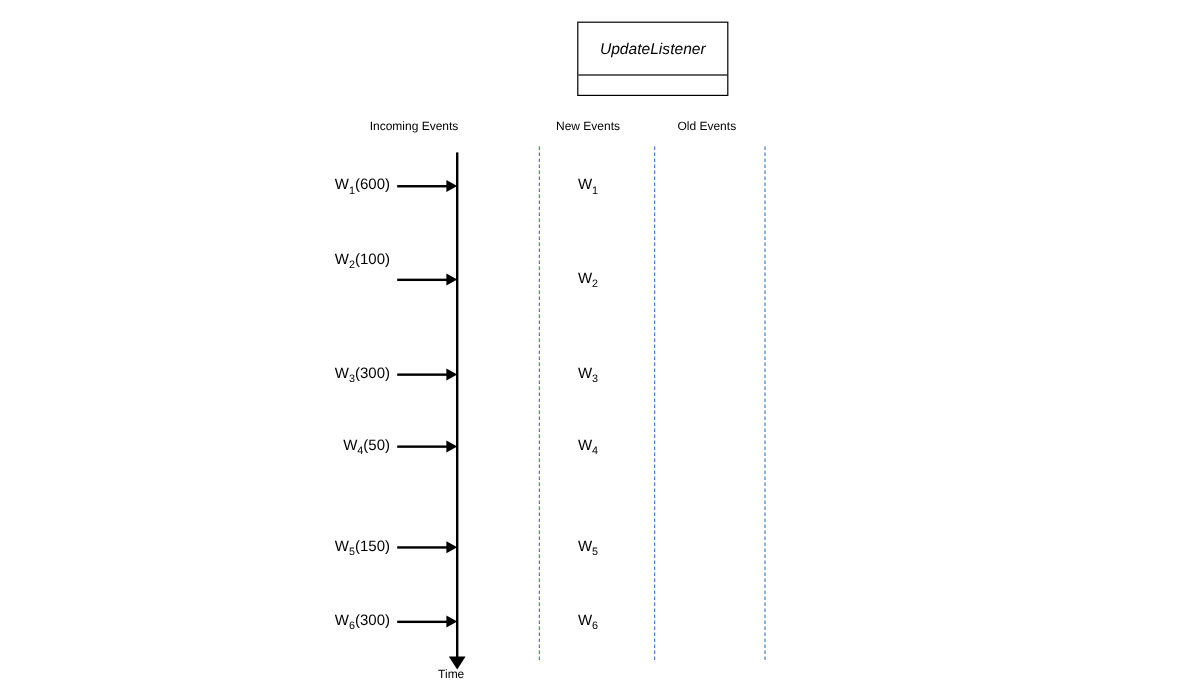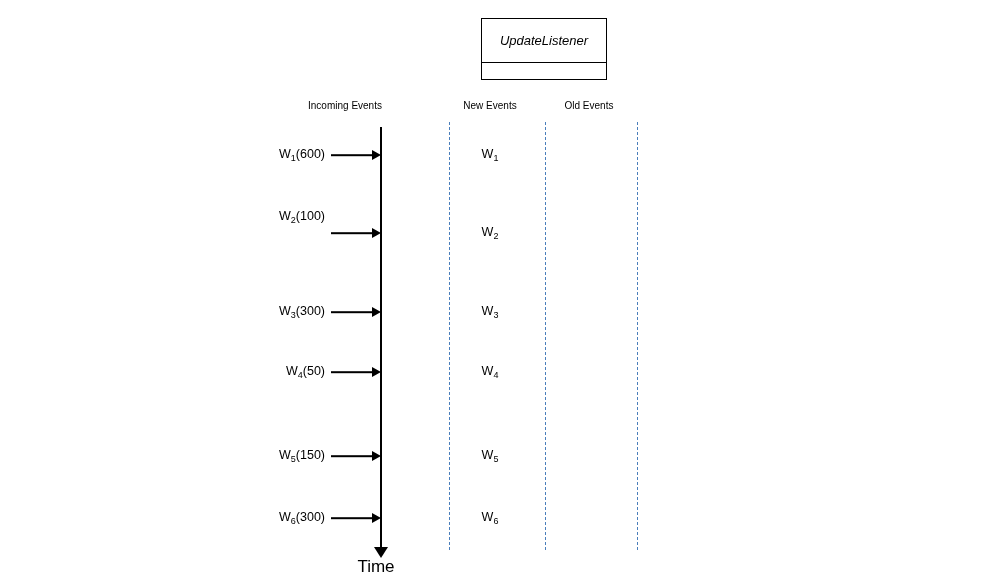--- a/index.html
+++ b/index.html
@@ -77,21 +77,21 @@
     width: 0;
     height: 0;
     border-left: 7px solid transparent;
     border-right: 7px solid transparent;
     border-top: 11px solid #000000;
   }
   .time-label {
     position: absolute;
     left: 346px;
     top: 557px;
-    font-size: 17px;
+    font-size: 10px;
     width: 60px;
     text-align: center;
   }
 
   
   .dash-line {
     position: absolute;
     top: 122px;
     width: 0;
     height: 428px;

